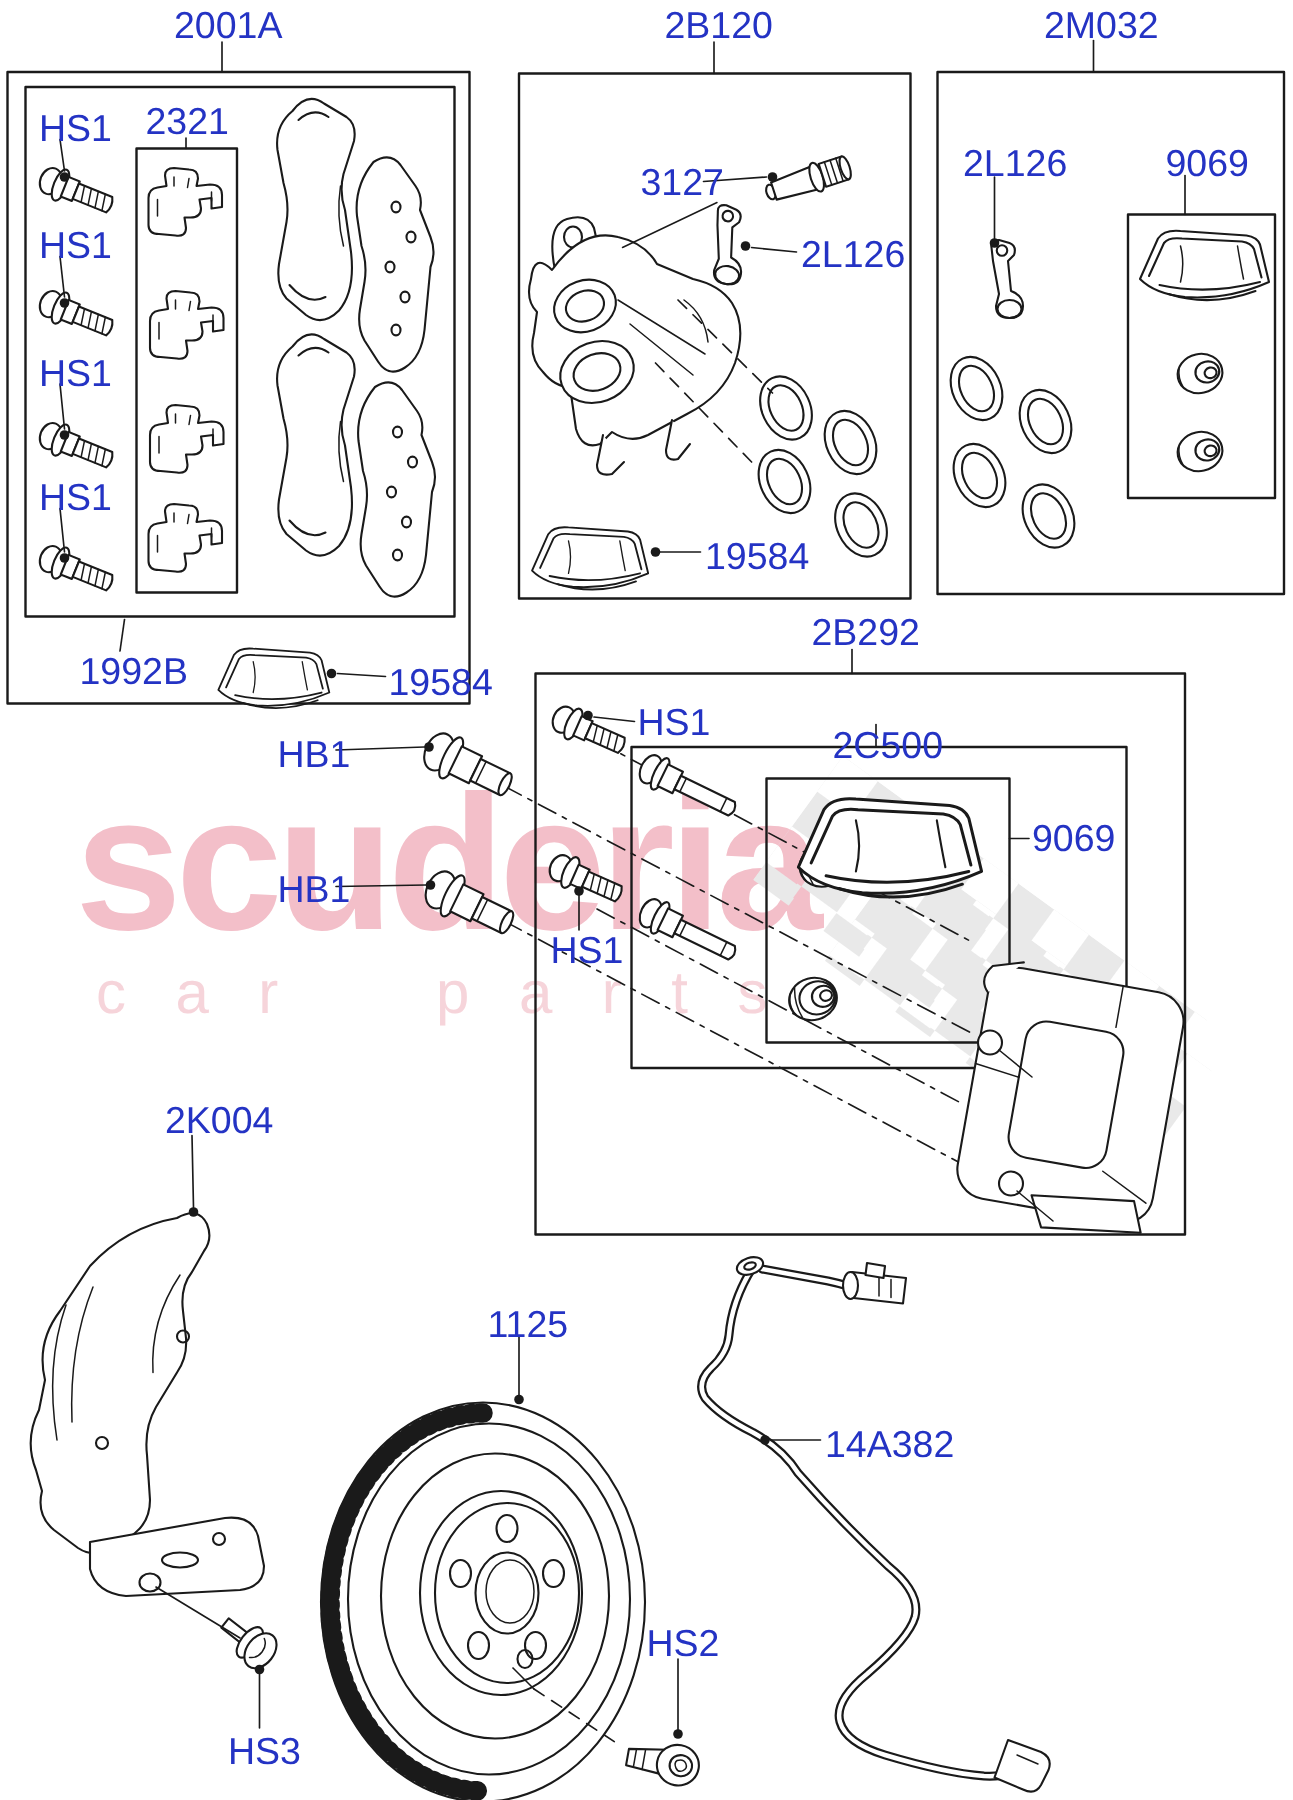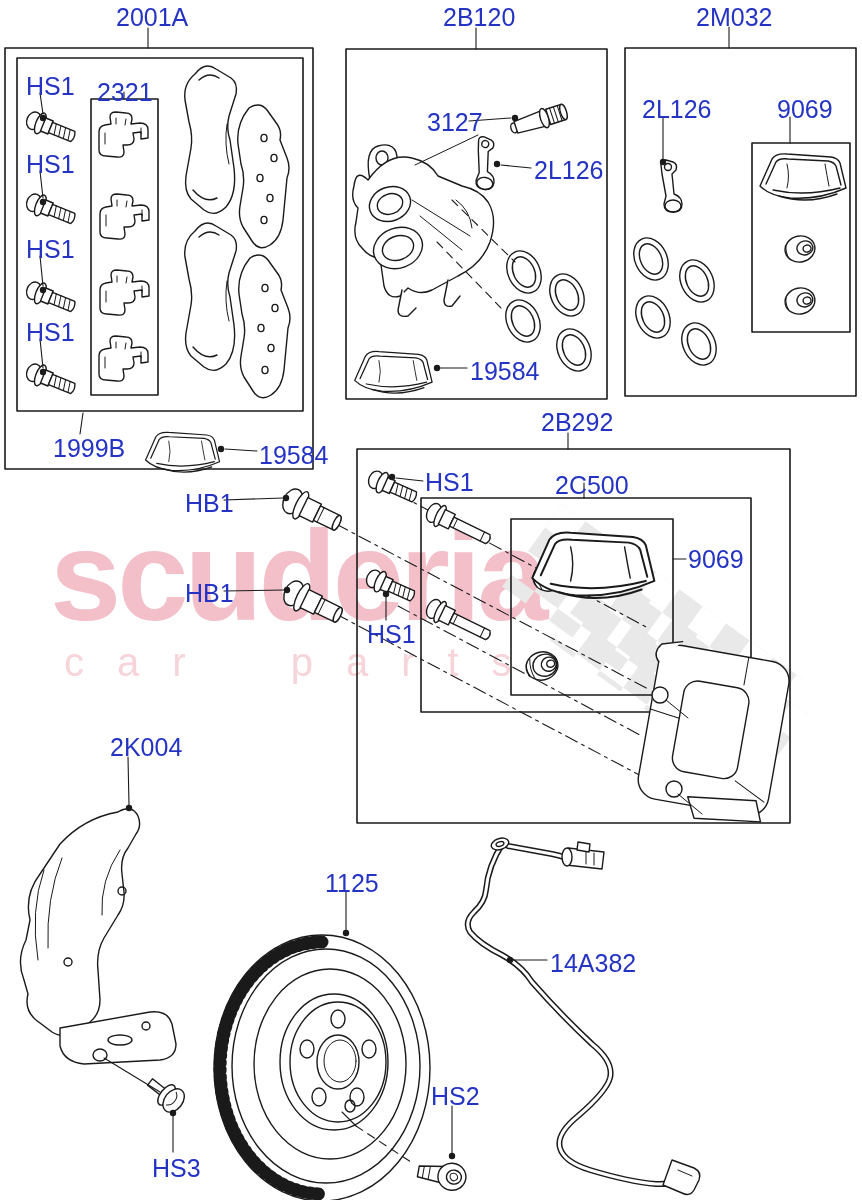--- a/index.html
+++ b/index.html
@@ -319,34 +319,34 @@
         <circle cx="129" cy="808" r="3.2"></circle>
       <circle cx="346" cy="933" r="3.2"></circle>
         <circle cx="510" cy="960" r="3.2"></circle>
       <circle cx="452" cy="1156" r="3.2"></circle>
         <circle cx="173" cy="1113" r="3.2"></circle>
     </g>
   </svg>
 
   <div class="plabel" style="left:116px;top:4px;width:64px;text-align:center">2001A</div>
   <div class="plabel" style="left:26px;top:73px">HS1</div>
-  <div class="plabel" style="left:97px;top:79px;width:54px;text-align:right">2321</div>
+  <div class="plabel" style="left:97px;top:68px;width:54px;text-align:right">2321</div>
   <div class="plabel" style="left:26px;top:151px">HS1</div>
   <div class="plabel" style="left:26px;top:236px">HS1</div>
   <div class="plabel" style="left:26px;top:319px">HS1</div>
-  <div class="plabel" style="left:53px;top:435px">1999B</div>
+  <div class="plabel" style="left:53px;top:435px">1992B</div>
   <div class="plabel" style="left:259px;top:442px">19584</div>
   <div class="plabel" style="left:443px;top:4px;width:66px;text-align:left">2B120</div>
   <div class="plabel" style="left:427px;top:109px">3127</div>
   <div class="plabel" style="left:534px;top:157px">2L126</div>
   <div class="plabel" style="left:696px;top:4px;width:66px;text-align:center">2M032</div>
   <div class="plabel" style="left:642px;top:96px">2L126</div>
   <div class="plabel" style="left:777px;top:96px">9069</div>
   <div class="plabel" style="left:541px;top:409px">2B292</div>
-  <div class="plabel" style="left:555px;top:472px">2C500</div>
+  <div class="plabel" style="left:555px;top:484px">2C500</div>
   <div class="plabel" style="left:425px;top:469px">HS1</div>
   <div class="plabel" style="left:185px;top:490px">HB1</div>
   <div class="plabel" style="left:185px;top:580px">HB1</div>
   <div class="plabel" style="left:367px;top:621px">HS1</div>
   <div class="plabel" style="left:688px;top:546px">9069</div>
   <div class="plabel" style="left:470px;top:358px">19584</div>
   <div class="plabel" style="left:110px;top:734px">2K004</div>
   <div class="plabel" style="left:325px;top:870px">1125</div>
   <div class="plabel" style="left:550px;top:950px">14A382</div>
   <div class="plabel" style="left:431px;top:1083px">HS2</div>

